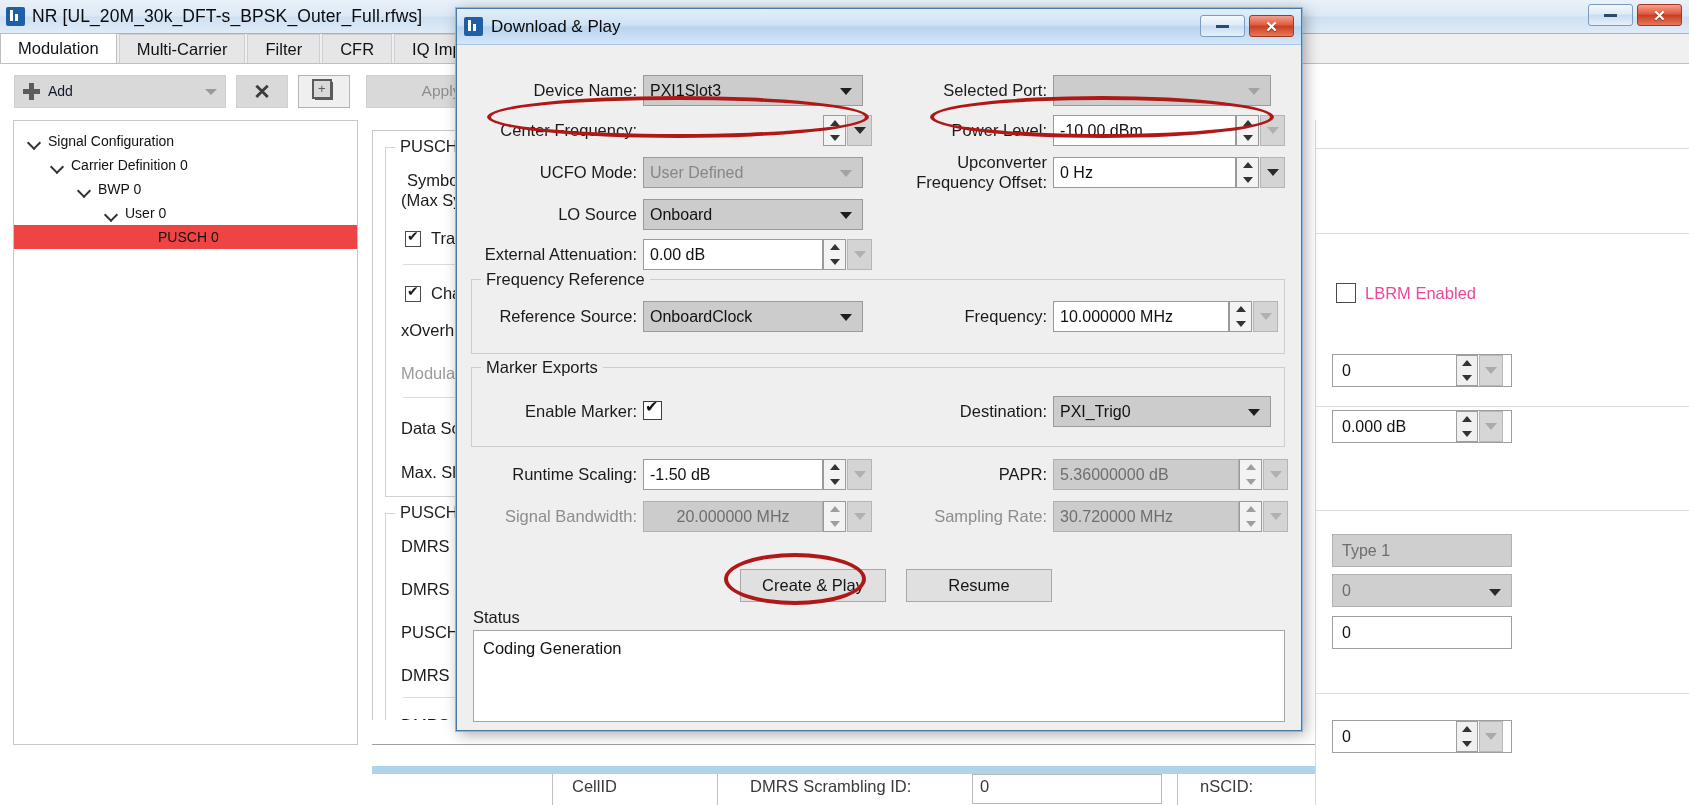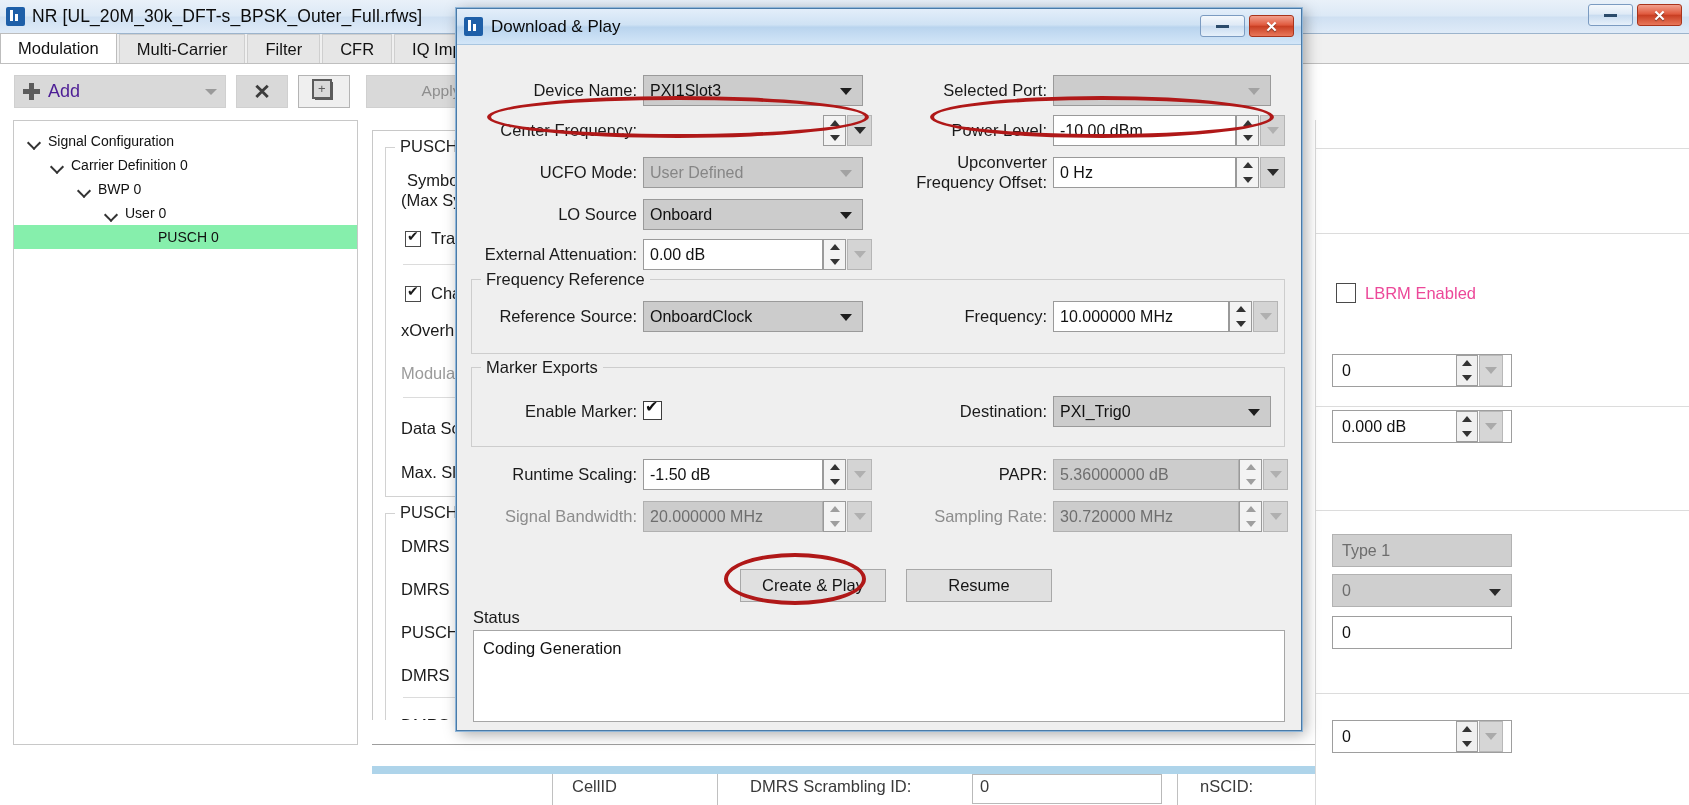--- a/index.html
+++ b/index.html
@@ -84,21 +84,21 @@
   }
   .btn-add {
     width: 212px; height: 33px; background: #d9d9d9; border: 1px solid #d0d0d0;
     display: flex; align-items: center; padding: 0 8px; position: relative;
   }
   .plus-icon {
     width: 17px; height: 17px; position: relative; flex: none; margin-right: 8px;
   }
   .plus-icon::before { content:""; position:absolute; left:0; top:6px; width:17px; height:5px; background:#5c5c5c; }
   .plus-icon::after  { content:""; position:absolute; left:6px; top:0; width:5px; height:17px; background:#5c5c5c; }
-  .btn-add-label { font-size: 18px; color: #4c1d95; }
+  .btn-add-label { font-size: 14px; color: #0f172a; }
   .caret-dn {
     position: absolute; right: 8px; top: 13px;
     border-left: 6px solid transparent; border-right: 6px solid transparent;
     border-top: 6px solid #9a9a9a;
   }
   .btn-sq {
     width: 52px; height: 33px; background: #d9d9d9; border: 1px solid #d0d0d0;
     display: flex; align-items: center; justify-content: center;
   }
   .btn-sq.outlined { background: #efefef; border: 1px solid #b4b4b4; }
@@ -120,21 +120,21 @@
   }
 
   
   .tree-panel {
     position: absolute; left: 13px; top: 120px; width: 345px; height: 625px;
     border: 1px solid #c8c8c8; background: #ffffff; padding-top: 8px;
   }
   .tree-row {
     height: 24px; display: flex; align-items: center; font-size: 14px; color: #111;
   }
-  .tree-row.sel { background: #86efac; }
+  .tree-row.sel { background: #ef4444; }
   .chev {
     width: 13px; height: 13px; margin-right: 7px; flex: none; position: relative;
   }
   .chev::after {
     content:""; position:absolute; left:1px; top:3px;
     width:8px; height:8px; border-right:2px solid #333; border-bottom:2px solid #333;
     transform: rotate(45deg);
   }
 
   
@@ -646,21 +646,21 @@
           </div>
           <div>
             <span class="tri-dn"></span>
           </div>
       </div>
       <div class="dropbtn dim" style="left:806px; top:414px;">
           <span class="tri"></span>
         </div>
 
       <div class="fld-label dim" style="left:20px; top:462px; width:160px;">Signal Bandwidth:</div>
-      <div class="input disabled" style="left:186px; top:456px; width:180px;">
+      <div class="input disabled" style="left:186px; top:456px; width:180px;justify-content:center;">
         <span>20.000000 MHz</span>
       </div>
       <div class="spin dim" style="left:366px; top:456px;">
         <div>
             <span class="tri-up"></span>
           </div>
           <div>
             <span class="tri-dn"></span>
           </div>
       </div>

